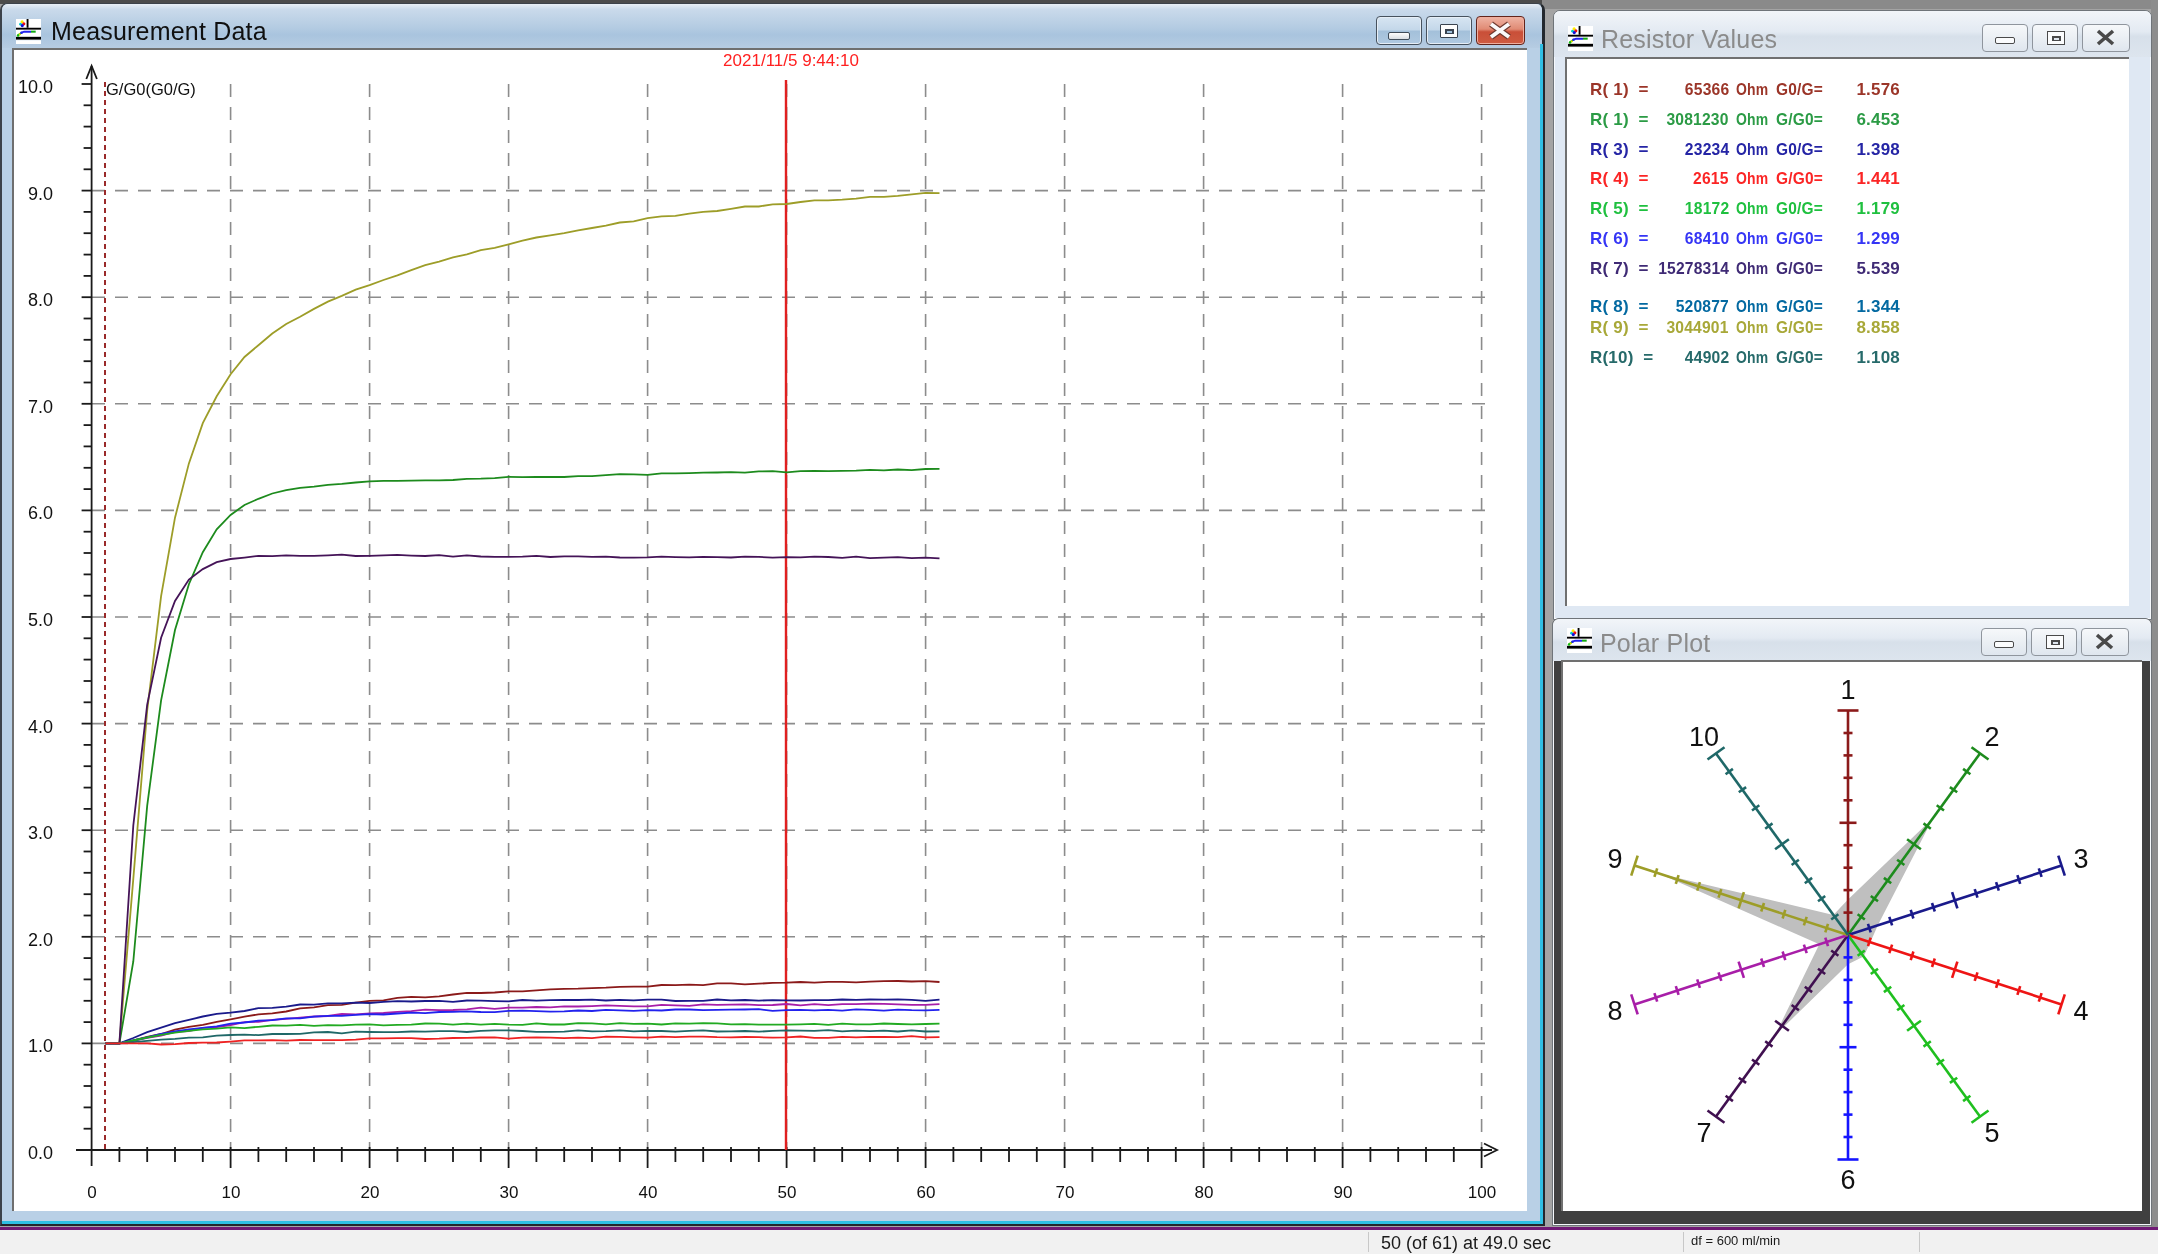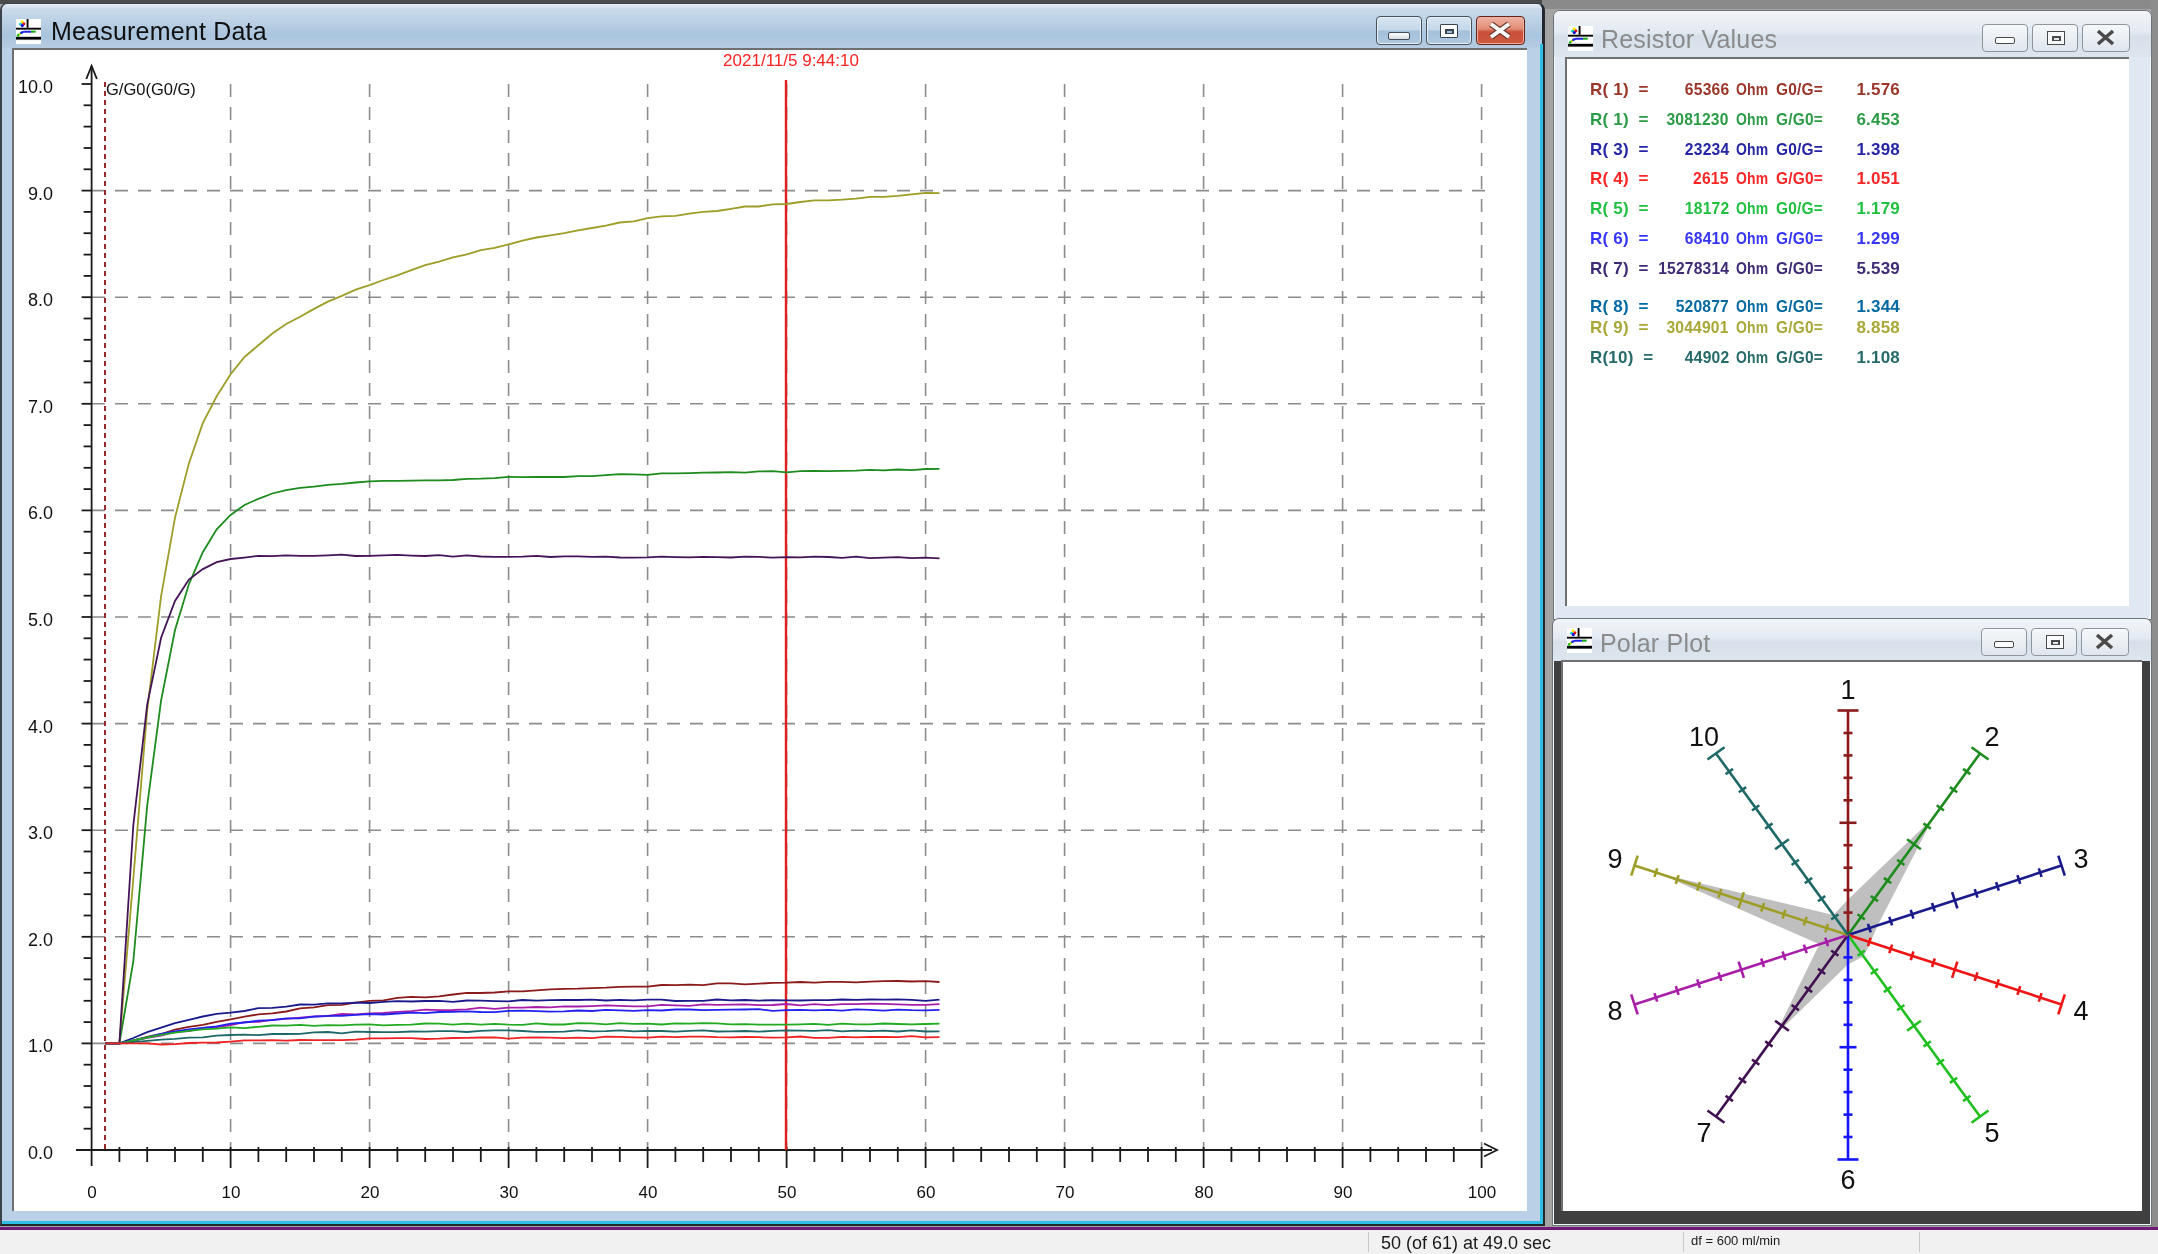--- a/index.html
+++ b/index.html
@@ -254,21 +254,21 @@
      <div style="position:absolute;left:21px;top:13px;width:5px;height:2px;background:#dfe6ee"></div>
     </div>
   <div class="btn" style="left:528px;top:13px;width:48px;height:28px;background:linear-gradient(180deg,#f6f8fa,#dfe6ee);border:1px solid #8f959d">
      <svg width="46" height="26">
         <path d="M15 6 L30 19 M30 6 L15 19" stroke="#4a4a4a" stroke-width="3.6"></path>
       </svg></div>
   <div style="position:absolute;left:11px;top:46px;width:564px;height:549px;border-top:2px solid #707070;border-left:2px solid #707070;background:#fff;overflow:hidden">
     <div class="rrow" style="top:21px;color:#9b3528"><span class="c1">R( 1)  =</span><span class="c2">65366</span><span class="c3">Ohm</span><span class="c4">G0/G=</span><span class="c5">1.576</span></div>
       <div class="rrow" style="top:51px;color:#2b9b45"><span class="c1">R( 1)  =</span><span class="c2">3081230</span><span class="c3">Ohm</span><span class="c4">G/G0=</span><span class="c5">6.453</span></div>
       <div class="rrow" style="top:81px;color:#2525a5"><span class="c1">R( 3)  =</span><span class="c2">23234</span><span class="c3">Ohm</span><span class="c4">G0/G=</span><span class="c5">1.398</span></div>
-      <div class="rrow" style="top:110px;color:#fb2525"><span class="c1">R( 4)  =</span><span class="c2">2615</span><span class="c3">Ohm</span><span class="c4">G/G0=</span><span class="c5">1.051</span></div>
+      <div class="rrow" style="top:110px;color:#fb2525"><span class="c1">R( 4)  =</span><span class="c2">2615</span><span class="c3">Ohm</span><span class="c4">G/G0=</span><span class="c5">1.441</span></div>
       <div class="rrow" style="top:140px;color:#1fc03f"><span class="c1">R( 5)  =</span><span class="c2">18172</span><span class="c3">Ohm</span><span class="c4">G0/G=</span><span class="c5">1.179</span></div>
       <div class="rrow" style="top:170px;color:#3535f5"><span class="c1">R( 6)  =</span><span class="c2">68410</span><span class="c3">Ohm</span><span class="c4">G/G0=</span><span class="c5">1.299</span></div>
       <div class="rrow" style="top:200px;color:#3f2a75"><span class="c1">R( 7)  =</span><span class="c2">15278314</span><span class="c3">Ohm</span><span class="c4">G/G0=</span><span class="c5">5.539</span></div>
       <div class="rrow" style="top:238px;color:#0369a1"><span class="c1">R( 8)  =</span><span class="c2">520877</span><span class="c3">Ohm</span><span class="c4">G/G0=</span><span class="c5">1.344</span></div>
       <div class="rrow" style="top:259px;color:#a8a838"><span class="c1">R( 9)  =</span><span class="c2">3044901</span><span class="c3">Ohm</span><span class="c4">G/G0=</span><span class="c5">8.858</span></div>
       <div class="rrow" style="top:289px;color:#266a6a"><span class="c1">R(10)  =</span><span class="c2">44902</span><span class="c3">Ohm</span><span class="c4">G/G0=</span><span class="c5">1.108</span></div>
   </div>
 </div>
 
 <div class="win" style="left:1552px;top:618px;width:600px;height:608px;background:#404040;border:1px solid #6f7479;box-shadow:inset 0 0 0 1px #f6f9fc">

